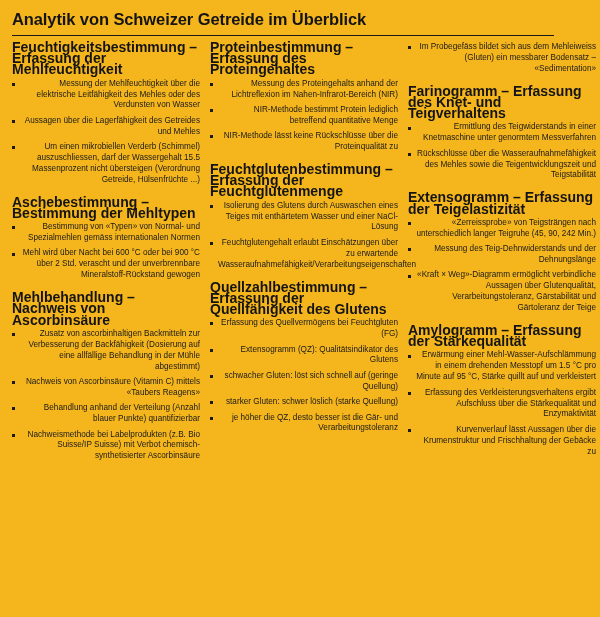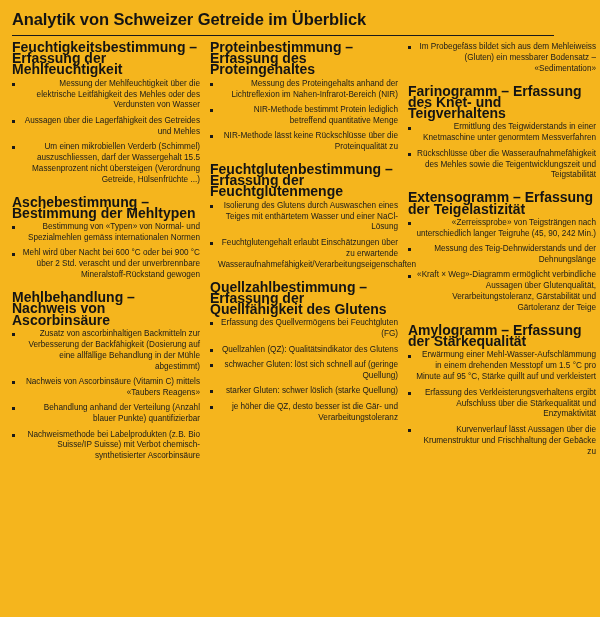--- a/index.html
+++ b/index.html
@@ -131,21 +131,21 @@
         <ul class="bullets">
           <li>Isolierung des Glutens durch Auswaschen eines Teiges mit enthärtetem Wasser und einer NaCl-Lösung</li>
           <li>Feuchtglutengehalt erlaubt Einschätzungen über zu erwartende Wasseraufnahmefähigkeit/Verarbeitungseigenschaften</li>
         </ul>
       </div>
 
       <div class="block">
         <h3>Quellzahlbestimmung – Erfassung der Quellfähigkeit des Glutens</h3>
         <ul class="bullets">
           <li>Erfassung des Quellvermögens bei Feuchtgluten (FG)</li>
-          <li>Quellzahlen (QZ): Qualitätsindikator des Glutens</li>
+          <li>Extensogramm (QZ): Qualitätsindikator des Glutens</li>
           <li>schwacher Gluten: löst sich schnell auf (geringe Quellung)</li>
           <li>starker Gluten: schwer löslich (starke Quellung)</li>
           <li>je höher die QZ, desto besser ist die Gär- und Verarbeitungstoleranz</li>
         </ul>
       </div>
 
 
     </div>
 
     <div class="col">

